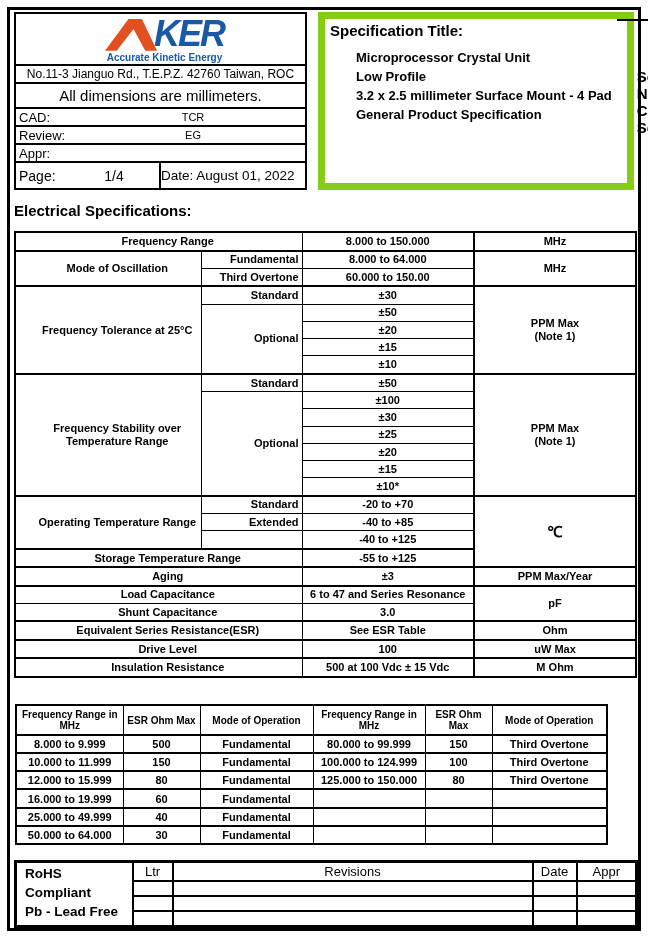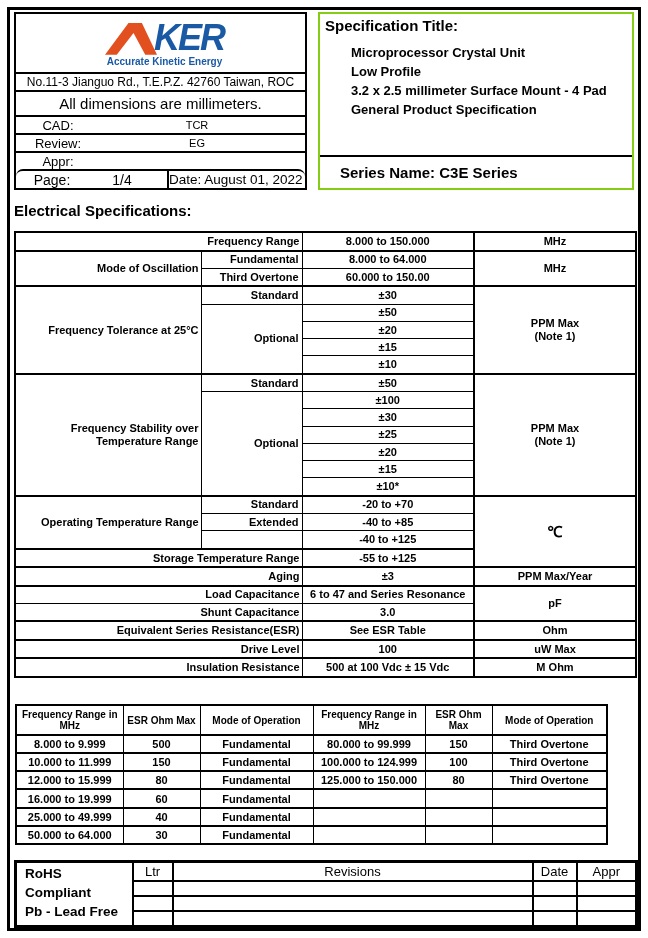--- a/index.html
+++ b/index.html
@@ -3,59 +3,59 @@
 <meta charset="utf-8">
 <style>
   html,body{margin:0;padding:0;background:#e8e8e8;}
   .page{position:relative;width:648px;height:938px;background:#ffffff;overflow:hidden;
         font-family:"Liberation Sans",sans-serif;color:#000;}
   .frame{position:absolute;left:7px;top:7px;width:634px;height:924px;border:3px solid #000;box-sizing:border-box;}
 
   
   .leftbox{position:absolute;left:14px;top:12px;width:293px;height:178px;border:2px solid #000;
            box-sizing:border-box;display:flex;flex-direction:column;}
-  .logo-area{height:58px;display:flex;flex-direction:column;align-items:center;justify-content:center;padding-left:8px;}
+  .logo-area{height:50px;display:flex;flex-direction:column;align-items:center;justify-content:center;padding-left:8px;}
   .logo-word{display:flex;align-items:flex-end;height:36px;}
   .logo-word svg{display:block;margin-right:-3px;}
   .ker{font-size:36px;font-weight:bold;font-style:italic;line-height:34px;letter-spacing:-2px;}
   .tagline{font-size:10px;font-weight:bold;margin-top:1px;}
   .addr{height:18px;border-top:2px solid #000;box-sizing:border-box;font-size:12px;
         display:flex;align-items:center;justify-content:center;white-space:nowrap;}
   .dims{height:25px;border-top:2px solid #000;box-sizing:border-box;font-size:15px;
         display:flex;align-items:center;justify-content:center;}
   .inforow{height:18px;border-top:2px solid #000;box-sizing:border-box;display:flex;align-items:center;}
-  .il{width:62px;padding-left:11px;font-size:13px;text-align:center;}
+  .il{width:62px;padding-left:3px;font-size:13px;}
   .iv{flex:1;text-align:center;font-size:11px;}
-  .pagerow{flex:1;border-radius:7px;}
+  .pagerow{flex:1;}
   .pagerow .il{font-size:14px;width:50px;}
   .pv{flex:none;width:90px;font-size:14px;}
   .datecell{flex:1;align-self:stretch;display:flex;align-items:center;border-left:2px solid #000;
             padding-left:0;font-size:13.5px;white-space:nowrap;}
 
   
-  .rightbox{position:absolute;left:318px;top:12px;width:316px;height:178px;border:2px solid #84cc16;
-            box-sizing:border-box;display:flex;flex-direction:column;}
+  .rightbox{position:absolute;left:318px;top:12px;width:316px;height:178px;border:7px solid #84cc16;
+            box-sizing:border-box;display:flex;flex-direction:row;}
   .spec-top{height:141px;box-sizing:border-box;padding:3px 5px;}
   .spec-heading{font-size:15px;font-weight:bold;}
   .spec-lines{margin-top:9px;margin-left:26px;font-size:13px;font-weight:bold;line-height:19px;white-space:nowrap;}
   .series{flex:1;border-top:2px solid #000;display:flex;align-items:center;padding-left:20px;
           font-size:15px;font-weight:bold;}
 
   
   .h1{position:absolute;left:14px;top:202px;font-size:15px;font-weight:bold;}
   .h2{position:absolute;left:14px;top:684px;font-size:14px;font-weight:bold;}
 
   
   table{border-collapse:collapse;table-layout:fixed;position:absolute;box-sizing:border-box;}
   td{overflow:hidden;}
 
   .el{left:14px;top:231px;width:621px;height:447px;border:2px solid #000;}
   .el td{border:1px solid #000;font-weight:bold;font-size:11px;padding:0 2px;
          white-space:pre-line;line-height:1.15;}
-  .el .lbl{text-align:right;padding-left:20px;}
+  .el .lbl{text-align:center;padding-left:20px;}
   .el .sub{text-align:right;padding-right:3px;}
   .el .val,.el .unit{text-align:center;}
   .el .unit{border-left-width:2px;}
   .el .grp{border-top-width:2px;}
   .el .bigc{font-size:15px;}
 
   .esr{left:15px;top:704px;width:591px;height:141px;border:2px solid #000;}
   .esr td{border:2px solid #000;border-left-width:1px;border-right-width:1px;
           font-weight:bold;font-size:11px;text-align:center;white-space:pre-line;line-height:1.1;}
   .esr .h{font-size:10px;height:26px;}

